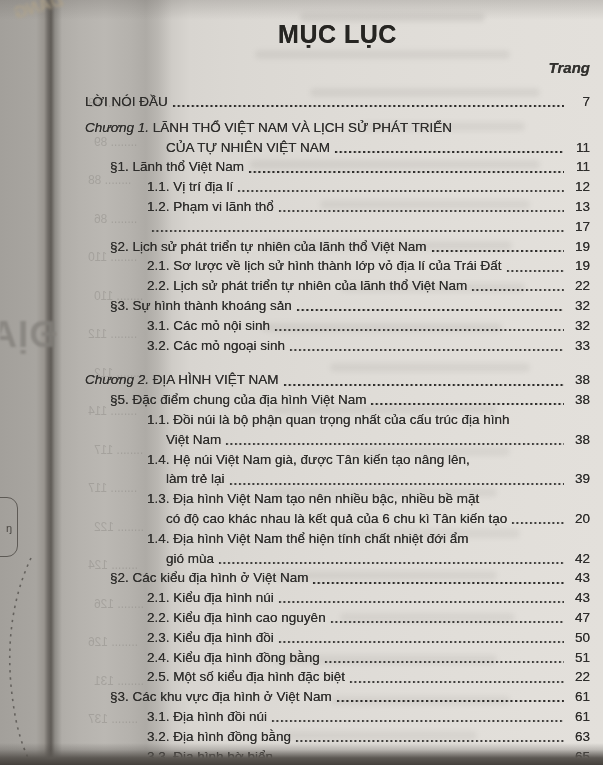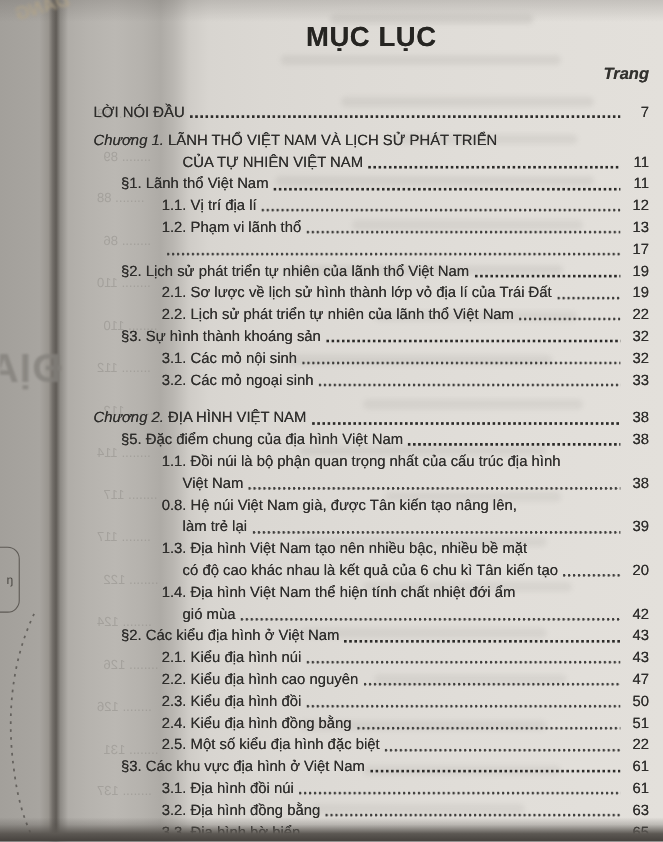--- a/index.html
+++ b/index.html
@@ -210,21 +210,21 @@
         </div>
         <div class="row i2">
           <span class="lbl">1.1. Đồi núi là bộ phận quan trọng nhất của cấu trúc địa hình</span>
         </div>
         <div class="row i3">
           <span class="lbl">Việt Nam</span>
           <span class="dots"></span>
           <span class="pg">38</span>
         </div>
         <div class="row i2">
-          <span class="lbl">0.8. Hệ núi Việt Nam già, được Tân kiến tạo nâng lên,</span>
+          <span class="lbl">1.4. Hệ núi Việt Nam già, được Tân kiến tạo nâng lên,</span>
         </div>
         <div class="row i3">
           <span class="lbl">làm trẻ lại</span>
           <span class="dots"></span>
           <span class="pg">39</span>
         </div>
         <div class="row i2">
           <span class="lbl">1.3. Địa hình Việt Nam tạo nên nhiều bậc, nhiều bề mặt</span>
         </div>
         <div class="row i3">

